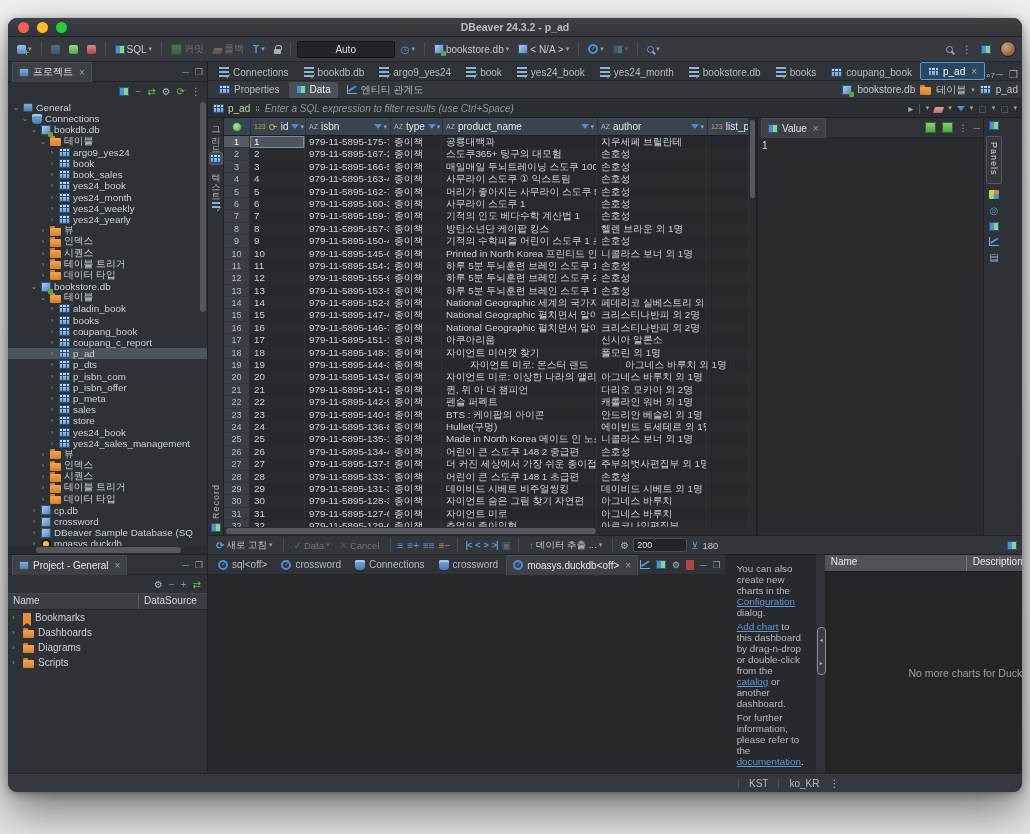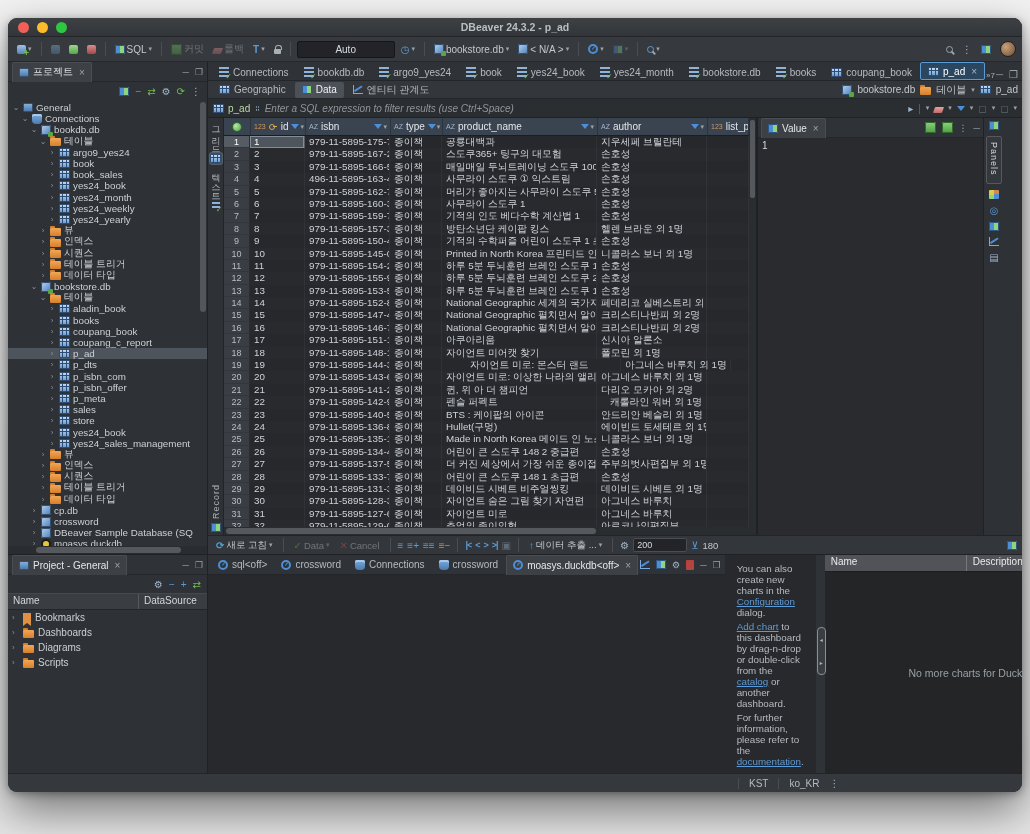--- a/index.html
+++ b/index.html
@@ -540,21 +540,21 @@
           </span>
           <span class="overflow-count">»7</span>
           <span class="etabs-right">
             <span>─</span>
             <span>❐</span>
           </span>
         </div>
       <div class="subtabs">
         <span class="stab">
             <span class="ic ic-table"></span>
-            <span>Geographic</span>
+            <span>Properties</span>
           </span>
         <span class="stab active">
             <span class="ic ic-panelbox"></span>
             <span>Data</span>
           </span>
         <span class="stab">
             <span class="ic ic-chart"></span>
             <span>엔티티 관계도</span>
           </span>
         <span class="crumbs">
@@ -682,21 +682,21 @@
                 <div class="gcell" style="width: 55px; box-sizing: border-box;">3</div>
                 <div class="gcell" style="width: 85px; box-sizing: border-box;">979-11-5895-166-5</div>
                 <div class="gcell" style="width: 52px; box-sizing: border-box;">종이책</div>
                 <div class="gcell" style="width: 155px; box-sizing: border-box;">매일매일 두뇌트레이닝 스도쿠 100+ 사장툰</div>
                 <div class="gcell" style="width: 110px; box-sizing: border-box;">손호성</div>
                 <div class="gcell" style="flex: 1 1 0%;"></div>
               </div>
               <div class="grow">
                 <div class="rnum">4</div>
                 <div class="gcell" style="width: 55px; box-sizing: border-box;">4</div>
-                <div class="gcell" style="width: 85px; box-sizing: border-box;">496-11-5895-163-4</div>
+                <div class="gcell" style="width: 85px; box-sizing: border-box;">979-11-5895-163-4</div>
                 <div class="gcell" style="width: 52px; box-sizing: border-box;">종이책</div>
                 <div class="gcell" style="width: 155px; box-sizing: border-box;">사무라이 스도쿠 ① 익스트림</div>
                 <div class="gcell" style="width: 110px; box-sizing: border-box;">손호성</div>
                 <div class="gcell" style="flex: 1 1 0%;"></div>
               </div>
               <div class="grow">
                 <div class="rnum">5</div>
                 <div class="gcell" style="width: 55px; box-sizing: border-box;">5</div>
                 <div class="gcell" style="width: 85px; box-sizing: border-box;">979-11-5895-162-7</div>
                 <div class="gcell" style="width: 52px; box-sizing: border-box;">종이책</div>
@@ -847,21 +847,21 @@
                 <div class="gcell" style="width: 155px; box-sizing: border-box;">퀸, 위 아 더 챔피언</div>
                 <div class="gcell" style="width: 110px; box-sizing: border-box;">다리오 모카아 외 2명</div>
                 <div class="gcell" style="flex: 1 1 0%;"></div>
               </div>
               <div class="grow">
                 <div class="rnum">22</div>
                 <div class="gcell" style="width: 55px; box-sizing: border-box;">22</div>
                 <div class="gcell" style="width: 85px; box-sizing: border-box;">979-11-5895-142-9</div>
                 <div class="gcell" style="width: 52px; box-sizing: border-box;">종이책</div>
                 <div class="gcell" style="width: 155px; box-sizing: border-box;">펜슬 퍼펙트</div>
-                <div class="gcell" style="width: 110px; box-sizing: border-box; text-align: right;">캐롤라인 워버 외 1명</div>
+                <div class="gcell" style="width: 110px; box-sizing: border-box;">캐롤라인 워버 외 1명</div>
                 <div class="gcell" style="flex: 1 1 0%;"></div>
               </div>
               <div class="grow">
                 <div class="rnum">23</div>
                 <div class="gcell" style="width: 55px; box-sizing: border-box;">23</div>
                 <div class="gcell" style="width: 85px; box-sizing: border-box;">979-11-5895-140-5</div>
                 <div class="gcell" style="width: 52px; box-sizing: border-box;">종이책</div>
                 <div class="gcell" style="width: 155px; box-sizing: border-box;">BTS : 케이팝의 아이콘</div>
                 <div class="gcell" style="width: 110px; box-sizing: border-box;">안드리안 베슬리 외 1명</div>
                 <div class="gcell" style="flex: 1 1 0%;"></div>

